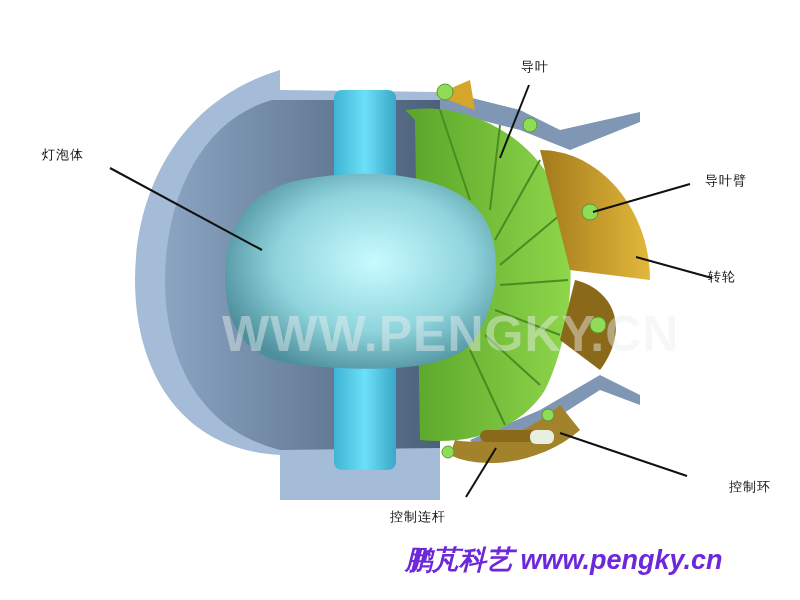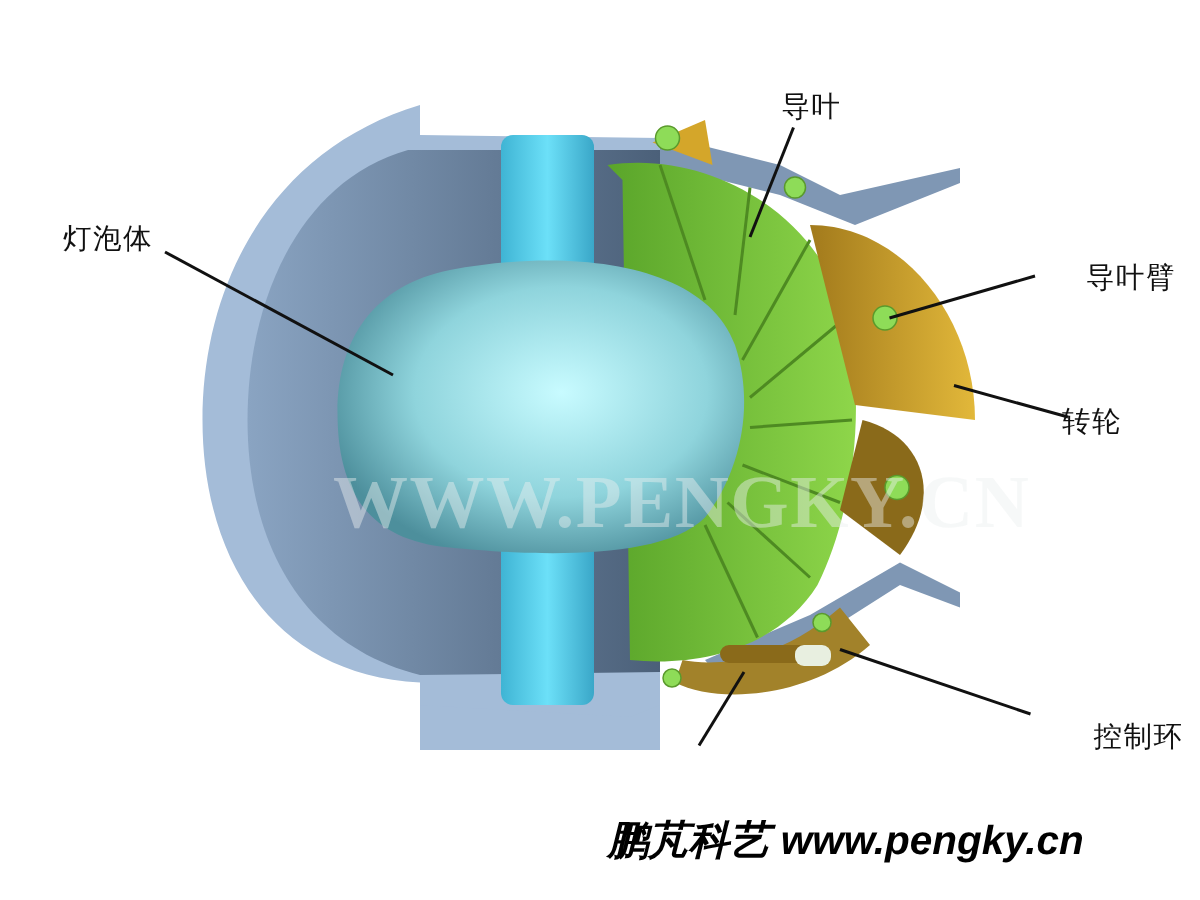--- a/index.html
+++ b/index.html
@@ -1,25 +1,25 @@
 <!DOCTYPE html>
 <html><head>
 <meta charset="utf-8">
 <style>
   html, body { margin: 0; padding: 0; background: #ffffff; }
   body { width: 800px; height: 600px; position: relative; overflow: hidden;
          font-family: "DejaVu Sans", sans-serif; }
   #stage { position: absolute; left: 0; top: 0; width: 800px; height: 600px; }
-  .label { position: absolute; font-size: 19px; color: #111111; white-space: nowrap;
+  .label { position: absolute; font-size: 13px; color: #111111; white-space: nowrap;
            font-family: "DejaVu Sans", sans-serif; letter-spacing: 1px; }
   .watermark { position: absolute; left: 222px; top: 305px; font-size: 50px; font-weight: bold;
-               color: rgba(235,240,240,0.45); font-family: Liberation Serif, serif;
+               color: rgba(235,240,240,0.45); font-family: Liberation Sans, sans-serif;
                letter-spacing: 1px; }
   .brand { position: absolute; left: 405px; top: 542px; font-size: 27px; font-weight: bold;
-           font-style: italic; color: #000000; font-family: "Liberation Sans", sans-serif;
+           font-style: italic; color: #6d28d9; font-family: "Liberation Sans", sans-serif;
            white-space: nowrap; }
 </style>
 </head>
 <body>
 
 <div id="stage">
 <svg width="800" height="600" viewBox="0 0 800 600">
   <defs>
     <radialGradient id="bulbGrad" cx="0.55" cy="0.45" r="0.6">
       <stop offset="0" stop-color="#c8fbff"></stop>
@@ -98,18 +98,19 @@
     <line x1="712" y1="278" x2="636" y2="257"></line>
     <line x1="687" y1="476" x2="560" y2="433"></line>
     <line x1="466" y1="497" x2="496" y2="448"></line>
   </g>
 </svg>
 
 <div class="watermark">WWW.PENGKY.CN</div>
 
 <div class="label" style="left:42px;top:146px">灯泡体</div>
 <div class="label" style="left:521px;top:58px">导叶</div>
-<div class="label" style="left:724px;top:172px">导叶臂</div>
+<div class="label" style="left:705px;top:172px">导叶臂</div>
 <div class="label" style="left:708px;top:268px">转轮</div>
 <div class="label" style="left:729px;top:478px">控制环</div>
+<div class="label" style="left:390px;top:508px">控制连杆</div>
 
 <div class="brand">鹏芃科艺 www.pengky.cn</div>
 </div>
 
 </body></html>

